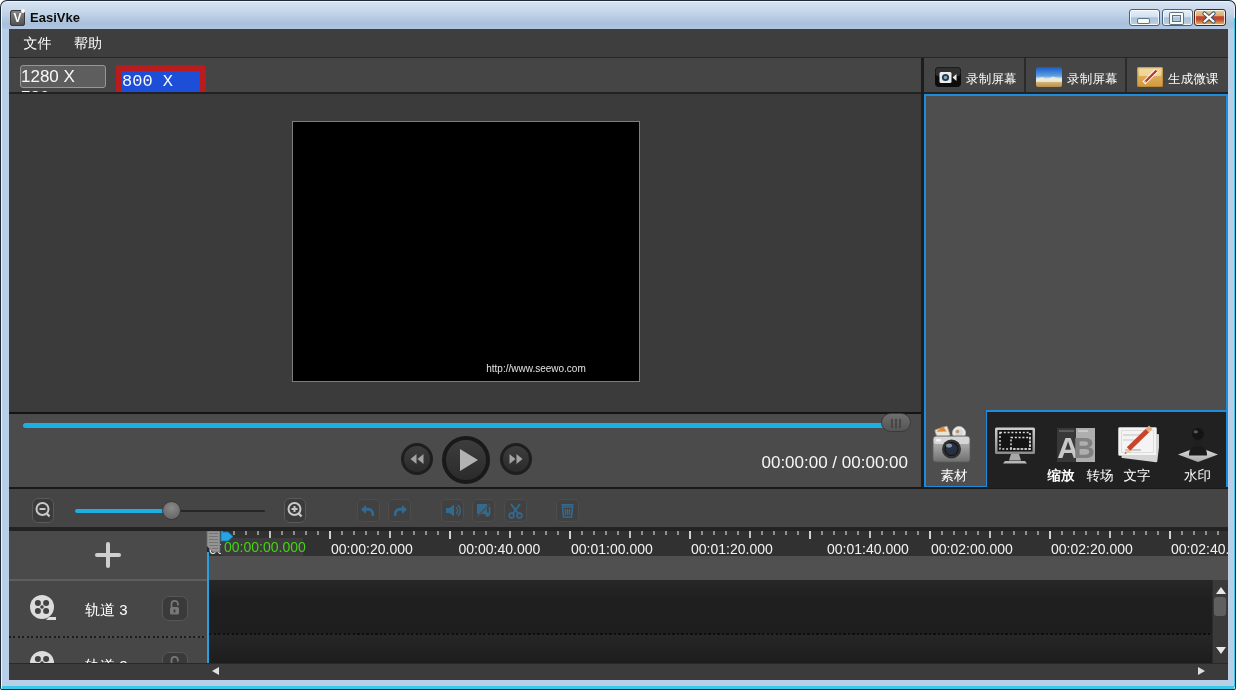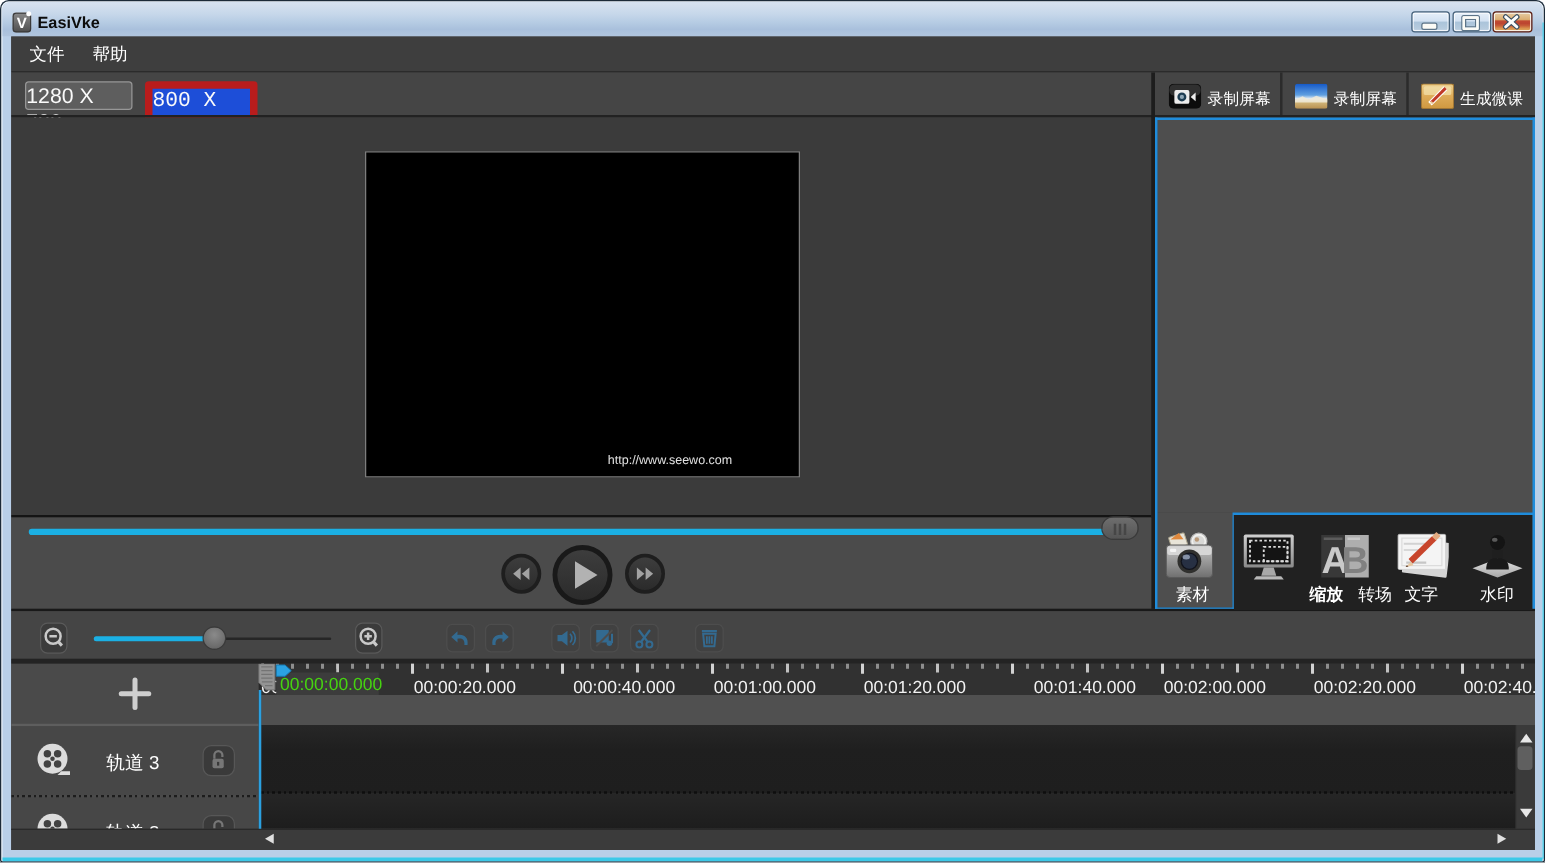--- a/index.html
+++ b/index.html
@@ -198,20 +198,21 @@
     <svg width="40" height="40" viewBox="0 0 40 40" style="position:absolute;left:0;top:0;">
       <polygon points="14,9 14,31 32,20" fill="#b2b2b2"></polygon>
     </svg>
   </div>
   <div class="abs pbtn" id="bfwd">
     <svg width="26" height="26" viewBox="0 0 26 26" style="position:absolute;left:0;top:0;">
       <polygon points="6.5,8 6.5,18 12.5,13" fill="#a2a2a2"></polygon>
       <polygon points="13.5,8 13.5,18 19.5,13" fill="#a2a2a2"></polygon>
     </svg>
   </div>
+  <div class="abs" id="ptime">00:00:00 / 00:00:00</div>
   <div class="abs" id="t2line"></div>
   <div class="abs" id="ttool"></div>
   <div class="abs zbtn" id="zout">
     <svg width="20" height="23" viewBox="0 0 20 23" style="position:absolute;left:0;top:0;">
       <circle cx="9.5" cy="10" r="6" fill="none" stroke="#c9c9c9" stroke-width="2"></circle>
       <line x1="6.5" y1="10" x2="12.5" y2="10" stroke="#c9c9c9" stroke-width="2"></line>
       <line x1="13.8" y1="14.5" x2="16.5" y2="17.5" stroke="#c9c9c9" stroke-width="2.4"></line>
     </svg>
   </div>
   <div class="abs zbtn" id="zin">

